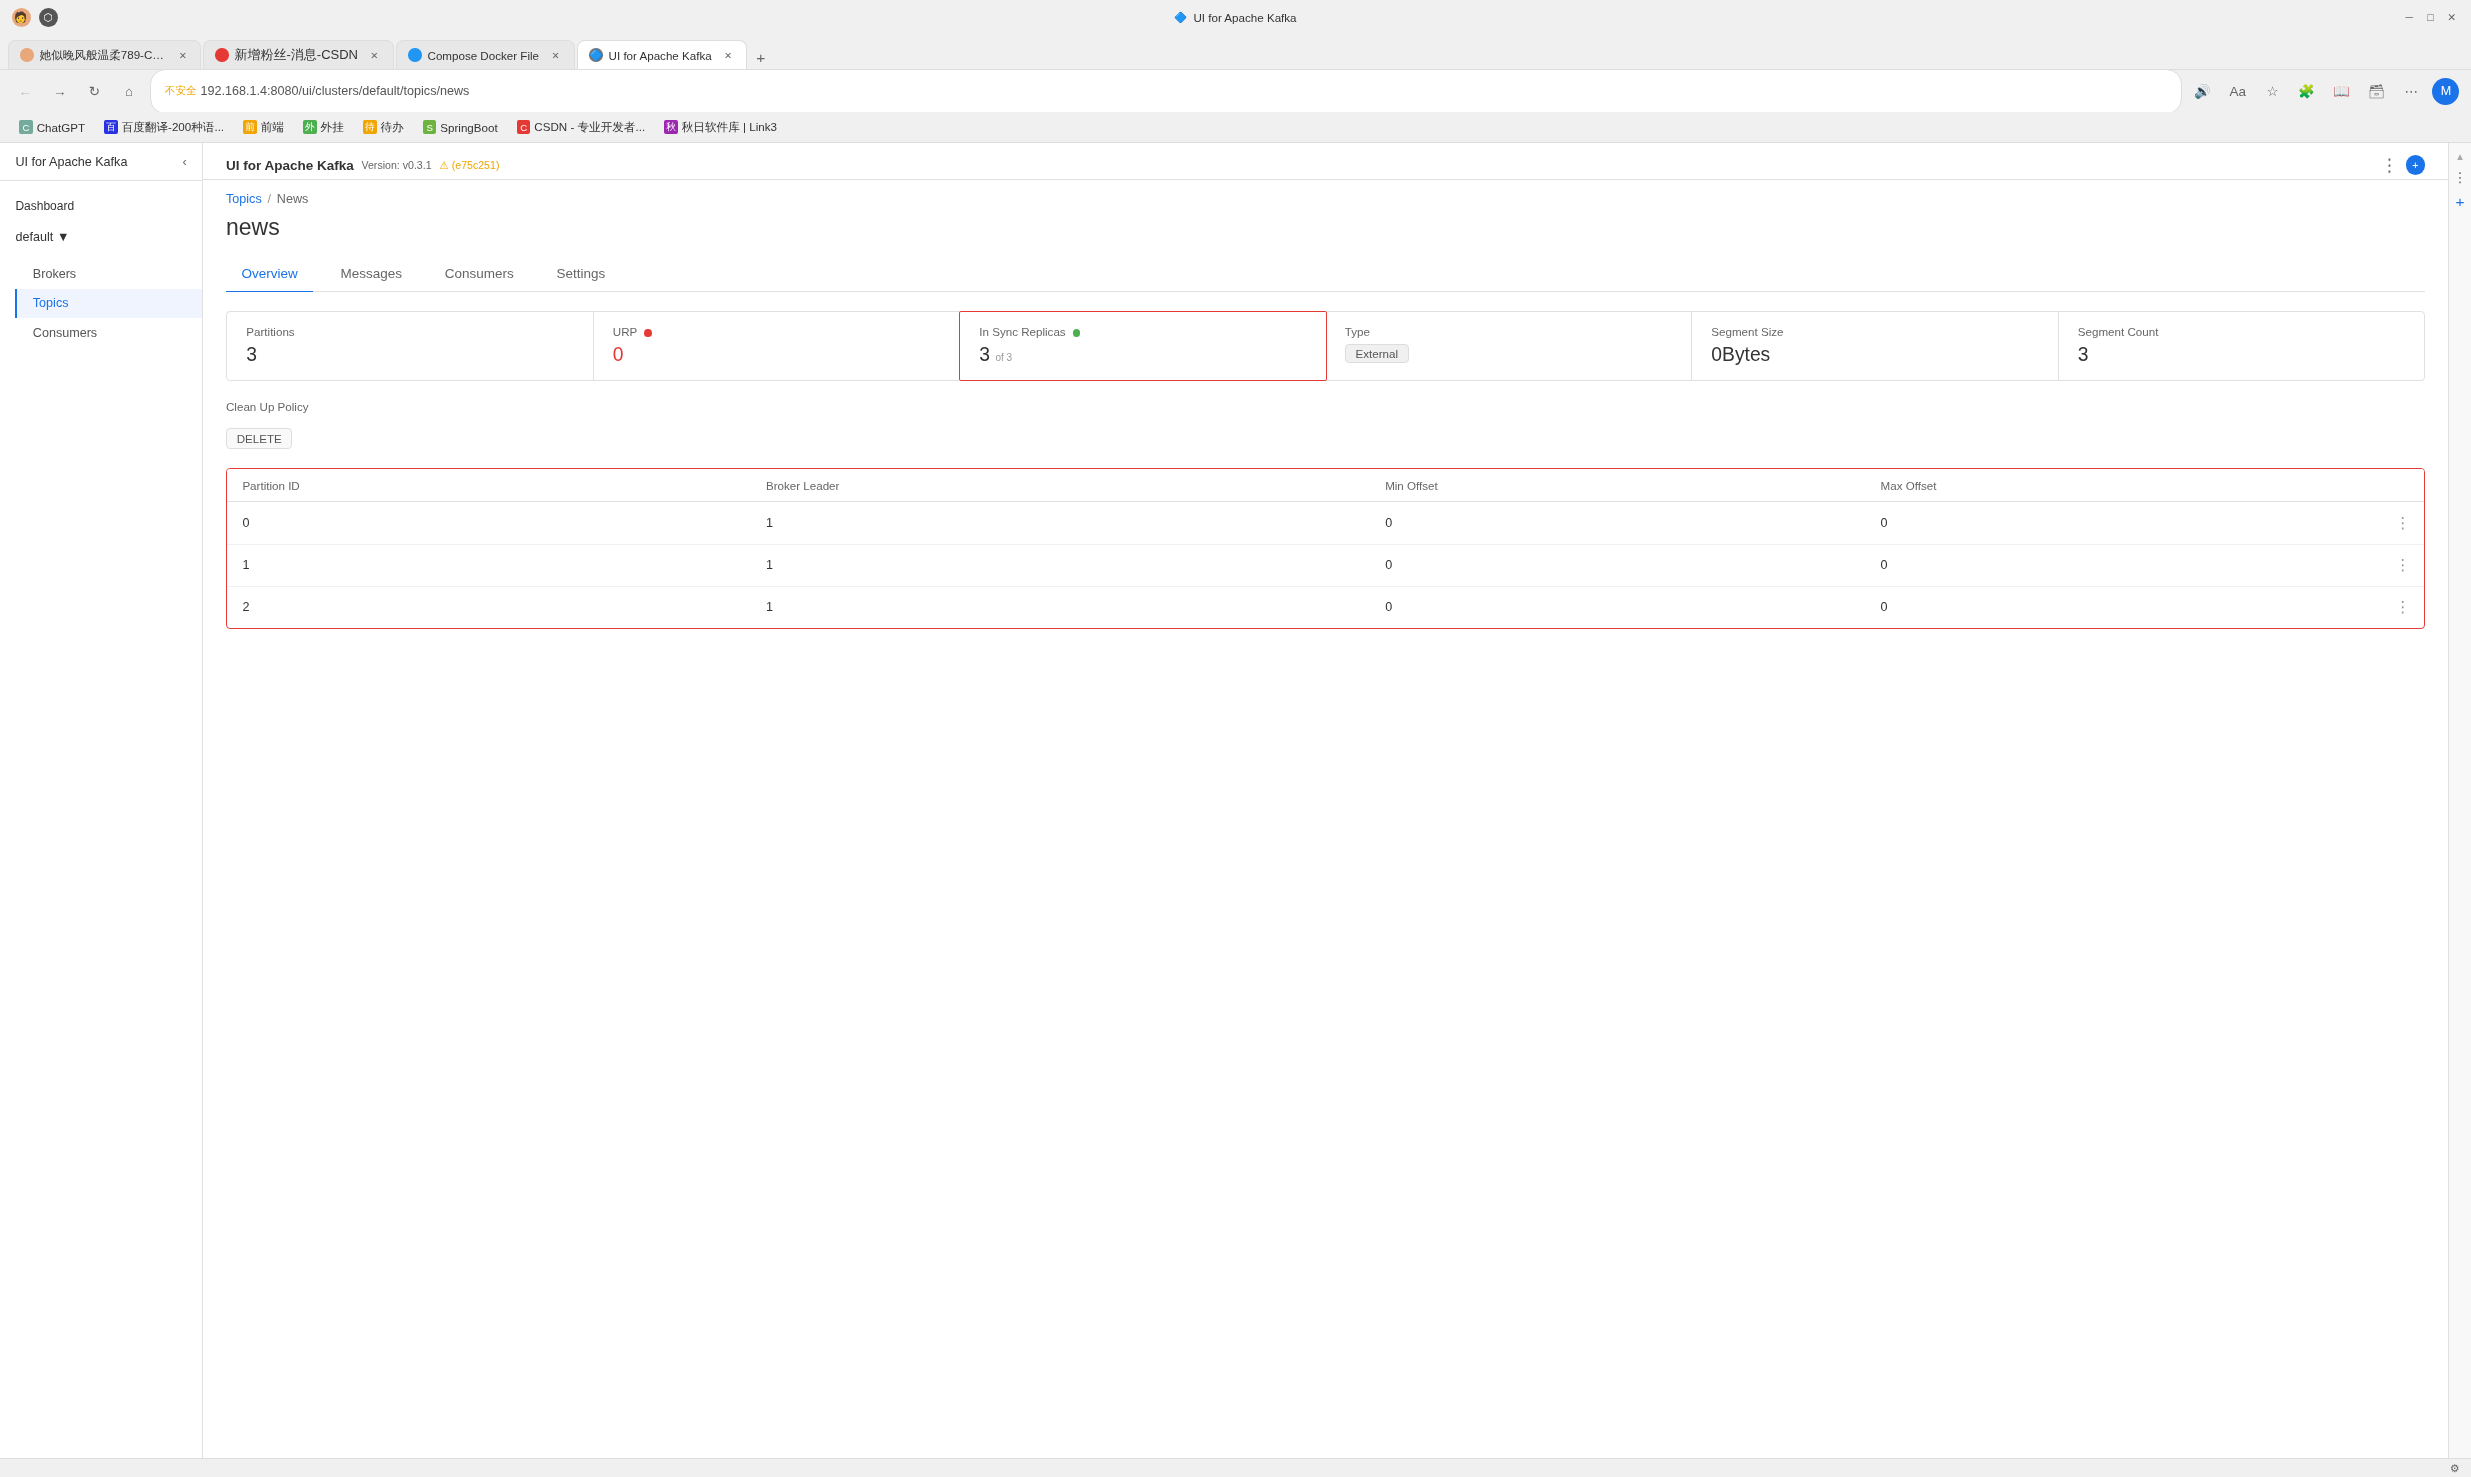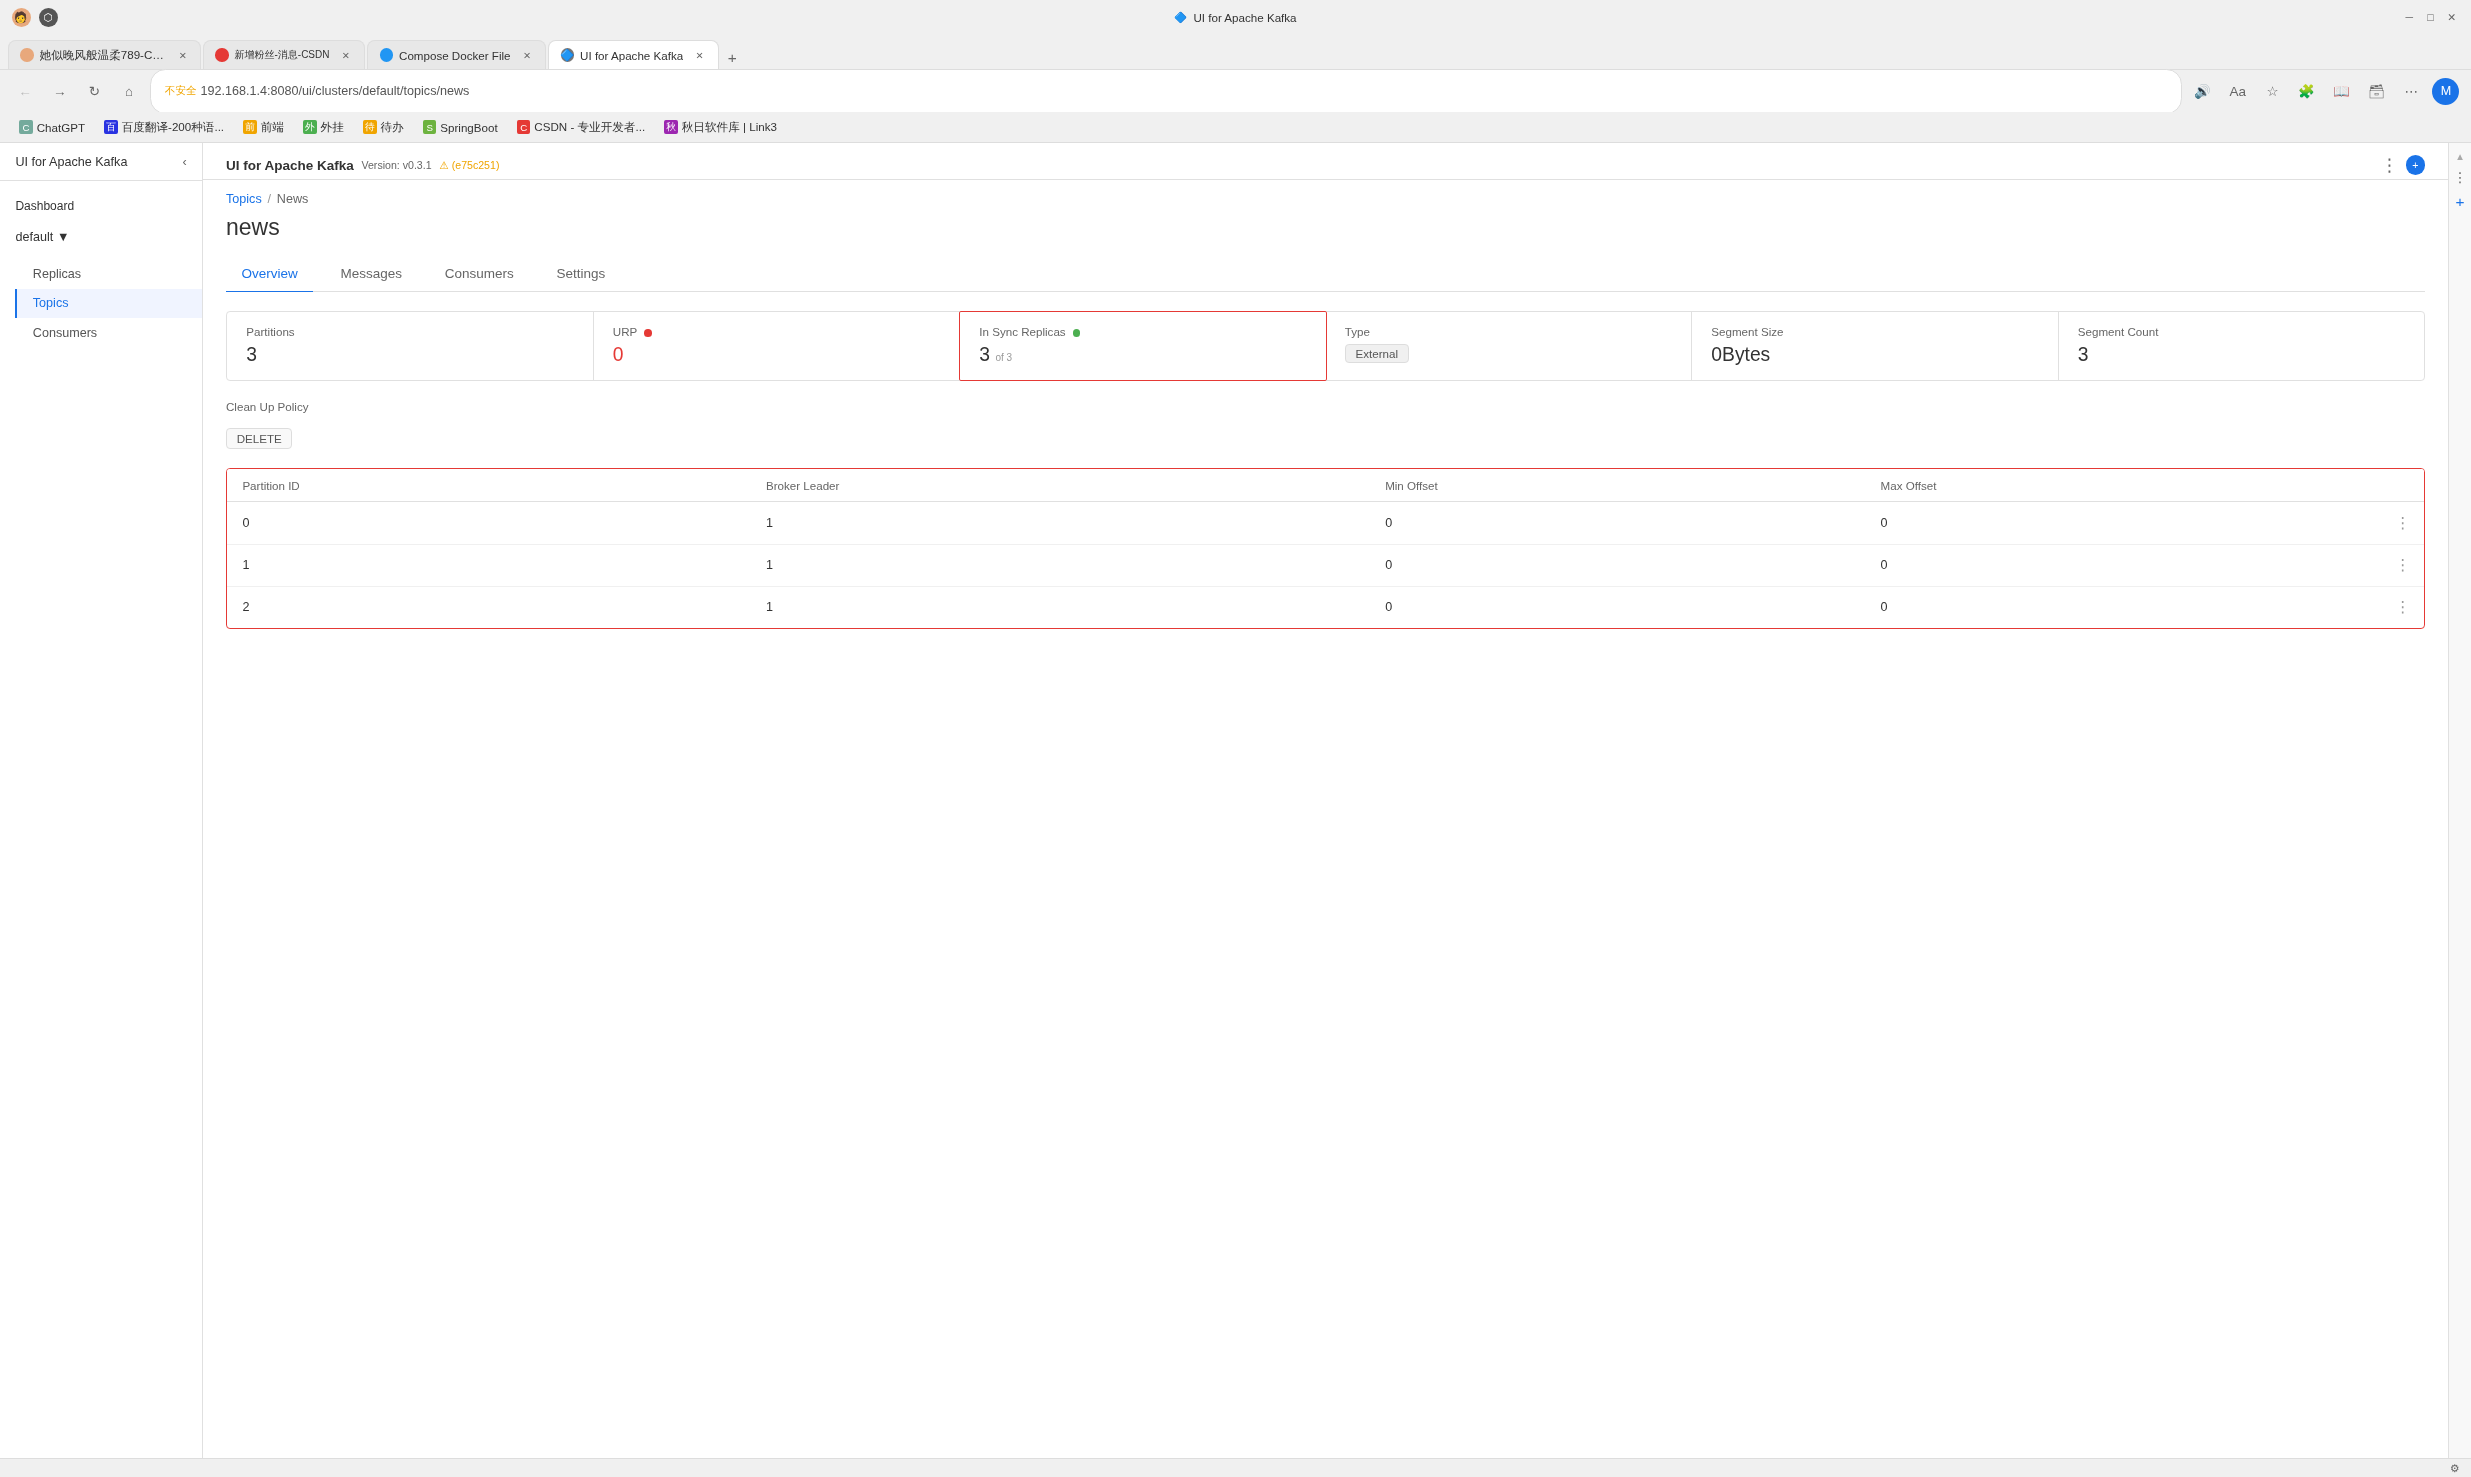--- a/index.html
+++ b/index.html
@@ -121,21 +121,21 @@
   </div>
 
   <div class="tab-bar">
     <div class="tab inactive">
       <div class="tab-icon" style="background:#e8a87c;"></div>
       <span style="font-size:11.6px;overflow:hidden;text-overflow:ellipsis;">她似晚风般温柔789-CSDN博客</span>
       <span class="tab-close">✕</span>
     </div>
     <div class="tab inactive">
       <div class="tab-icon" style="background:#e53935;"></div>
-      <span style="font-size:10px;overflow:hidden;text-overflow:ellipsis;">新增粉丝-消息-CSDN</span>
+      <span style="font-size:13px;overflow:hidden;text-overflow:ellipsis;">新增粉丝-消息-CSDN</span>
       <span class="tab-close">✕</span>
     </div>
     <div class="tab inactive">
       <div class="tab-icon" style="background:#2196f3;"></div>
       <span style="font-size:11.6px;overflow:hidden;text-overflow:ellipsis;">Compose Docker File</span>
       <span class="tab-close">✕</span>
     </div>
     <div class="tab active">
       <div class="tab-icon" style="background:#777;">🔷</div>
       <span style="font-size:11.6px;overflow:hidden;text-overflow:ellipsis;">UI for Apache Kafka</span>
@@ -208,21 +208,21 @@
       <div class="side-panel-nav">
         <div class="side-nav-item">
           <span>Dashboard</span>
         </div>
         <div class="cluster-label">
           <span>default</span>
           <span>▼</span>
         </div>
         <div class="side-nav-sub">
           <div class="side-nav-sub-item">
-            <span>Replicas</span>
+            <span>Brokers</span>
           </div>
           <div class="side-nav-sub-item active">
             <span>Topics</span>
           </div>
           <div class="side-nav-sub-item">
             <span>Consumers</span>
           </div>
         </div>
       </div>
     </div>

